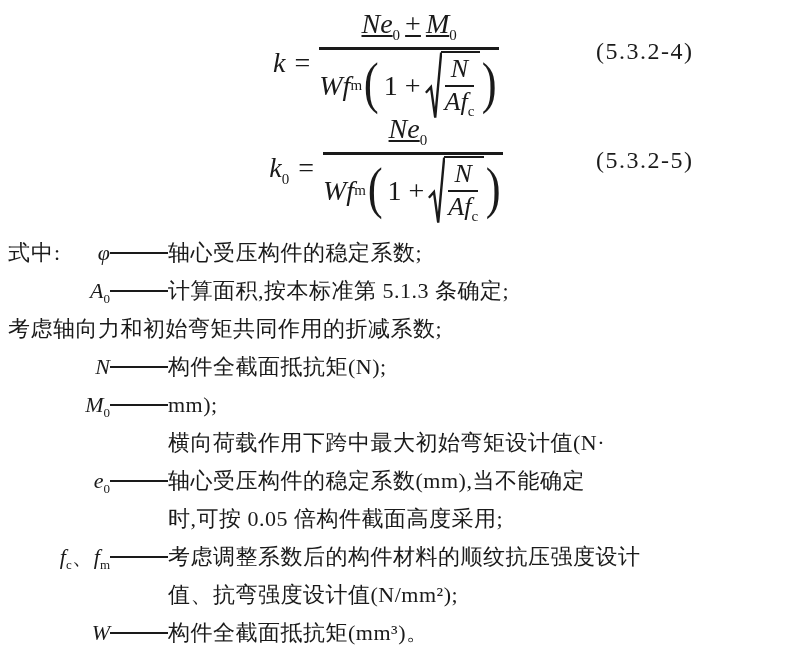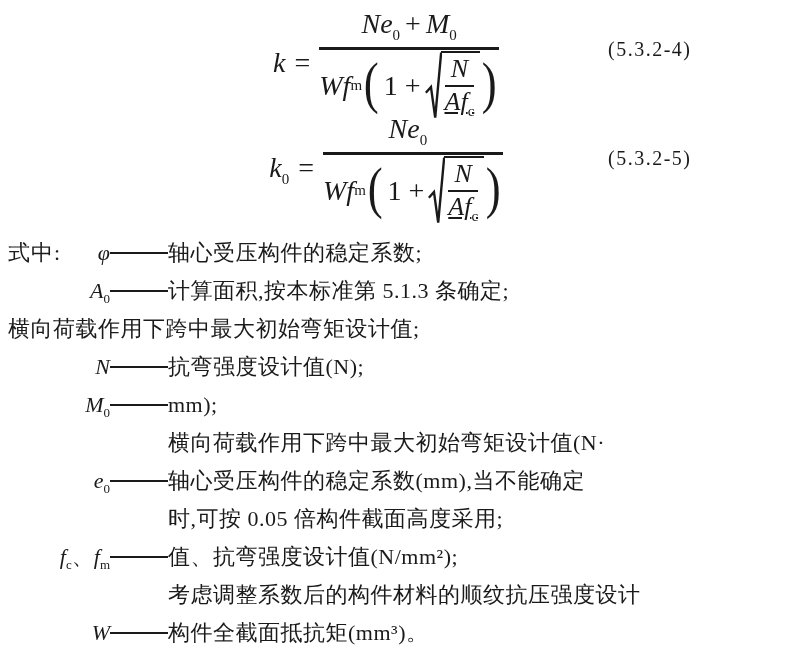--- a/index.html
+++ b/index.html
@@ -14,37 +14,37 @@
 
   
   .eq-row { position: relative; height: 105px; display: flex; justify-content: center; align-items: center; }
   .equation { display: flex; align-items: center; font-size: 28px; transform: translateX(-14px); }
   .equation i, .def-sym i { font-style: italic; }
   sub { font-size: 15px; font-style: normal; line-height: 1; letter-spacing: 0; }
   .lhs { white-space: nowrap; margin-right: 8px; }
   .rel { margin-left: 9px; letter-spacing: 1px; }
 
   .frac { display: inline-flex; flex-direction: column; align-items: center; }
-  .num { padding: 0 12px 4px 12px; white-space: nowrap; }
+  .num { padding: 0 12px 4px 12px; white-space: nowrap; text-decoration: underline; }
   .op { margin: 0 5px; }
   .fbar { align-self: stretch; height: 3px; background: #1a1a1a; }
   .den { display: flex; align-items: center; padding-top: 1px; }
 
   .paren { font-size: 56px; line-height: 0.9; transform: scaleX(0.8) translateY(-3px); font-weight: 400; }
   .oneplus { margin: 0 3px 0 3px; white-space: pre; }
 
   .sqrt { display: inline-flex; align-items: stretch; margin-left: 1px; }
   .rad-svg { width: 17px; display: block; }
   .radicand { border-top: 2.6px solid #1a1a1a; margin-left: -1px; padding: 3px 6px 1px 4px; display: flex; align-items: center; }
   .sfrac { display: flex; flex-direction: column; align-items: center; font-size: 26px; line-height: 1.0; }
   .snum { padding-bottom: 3px; }
   .sbar { align-self: stretch; height: 2.4px; background: #1a1a1a; }
-  .sden { padding-top: 2px; white-space: nowrap; text-decoration: underline; }
-
-  .eq-number { position: absolute; left: 600px; top: 26px; font-size: 20px; letter-spacing: 1.5px; white-space: nowrap; }
+  .sden { padding-top: 2px; white-space: nowrap; }
+
+  .eq-number { position: absolute; left: 588px; top: 26px; font-size: 24px; letter-spacing: 1.5px; white-space: nowrap; }
   .eq-row.second .eq-number { top: 30px; }
 
   
   .def-list { margin-top: 12px; font-size: 22px; }
   .def-row { display: flex; align-items: flex-start; line-height: 38px; }
   .def-head { flex: 0 0 160px; display: flex; align-items: flex-end; white-space: nowrap; }
   .def-label { letter-spacing: 1px; }
   .def-spacer { flex: 1; }
   .def-sym sub { font-size: 13px; }
   .def-dash { flex: 0 0 58px; align-self: stretch;
@@ -139,34 +139,34 @@
         <span class="def-dash"></span>
       </div>
       <div class="def-text">
         <div>计算面积,按本标准第 5.1.3 条确定;</div>
 
       </div>
     </div>
 
     <div class="def-row">
       <div class="def-text">
-        <div>横向荷载作用下跨中最大初始弯矩设计值;</div>
+        <div>考虑轴向力和初始弯矩共同作用的折减系数;</div>
 
       </div>
     </div>
 
     <div class="def-row">
       <div class="def-head">
         <span class="def-label"></span>
           <span class="def-spacer"></span>
         <span class="def-sym"><i>N</i><sub></sub><span></span><i></i><sub></sub></span>
         <span class="def-dash"></span>
       </div>
       <div class="def-text">
-        <div>抗弯强度设计值(N);</div>
+        <div>构件全截面抵抗矩(N);</div>
 
       </div>
     </div>
 
     <div class="def-row">
       <div class="def-head">
         <span class="def-label"></span>
           <span class="def-spacer"></span>
         <span class="def-sym"><i>M</i><sub>0</sub><span></span><i></i><sub></sub></span>
         <span class="def-dash"></span>
@@ -191,22 +191,22 @@
     </div>
 
     <div class="def-row">
       <div class="def-head">
         <span class="def-label"></span>
           <span class="def-spacer"></span>
         <span class="def-sym"><i>f</i><sub>c</sub><span>、</span><i>f</i><sub>m</sub></span>
         <span class="def-dash"></span>
       </div>
       <div class="def-text">
+        <div>考虑调整系数后的构件材料的顺纹抗压强度设计</div>
         <div>值、抗弯强度设计值(N/mm²);</div>
-        <div>考虑调整系数后的构件材料的顺纹抗压强度设计</div>
       </div>
     </div>
 
     <div class="def-row">
       <div class="def-head">
         <span class="def-label"></span>
           <span class="def-spacer"></span>
         <span class="def-sym"><i>W</i><sub></sub><span></span><i></i><sub></sub></span>
         <span class="def-dash"></span>
       </div>

